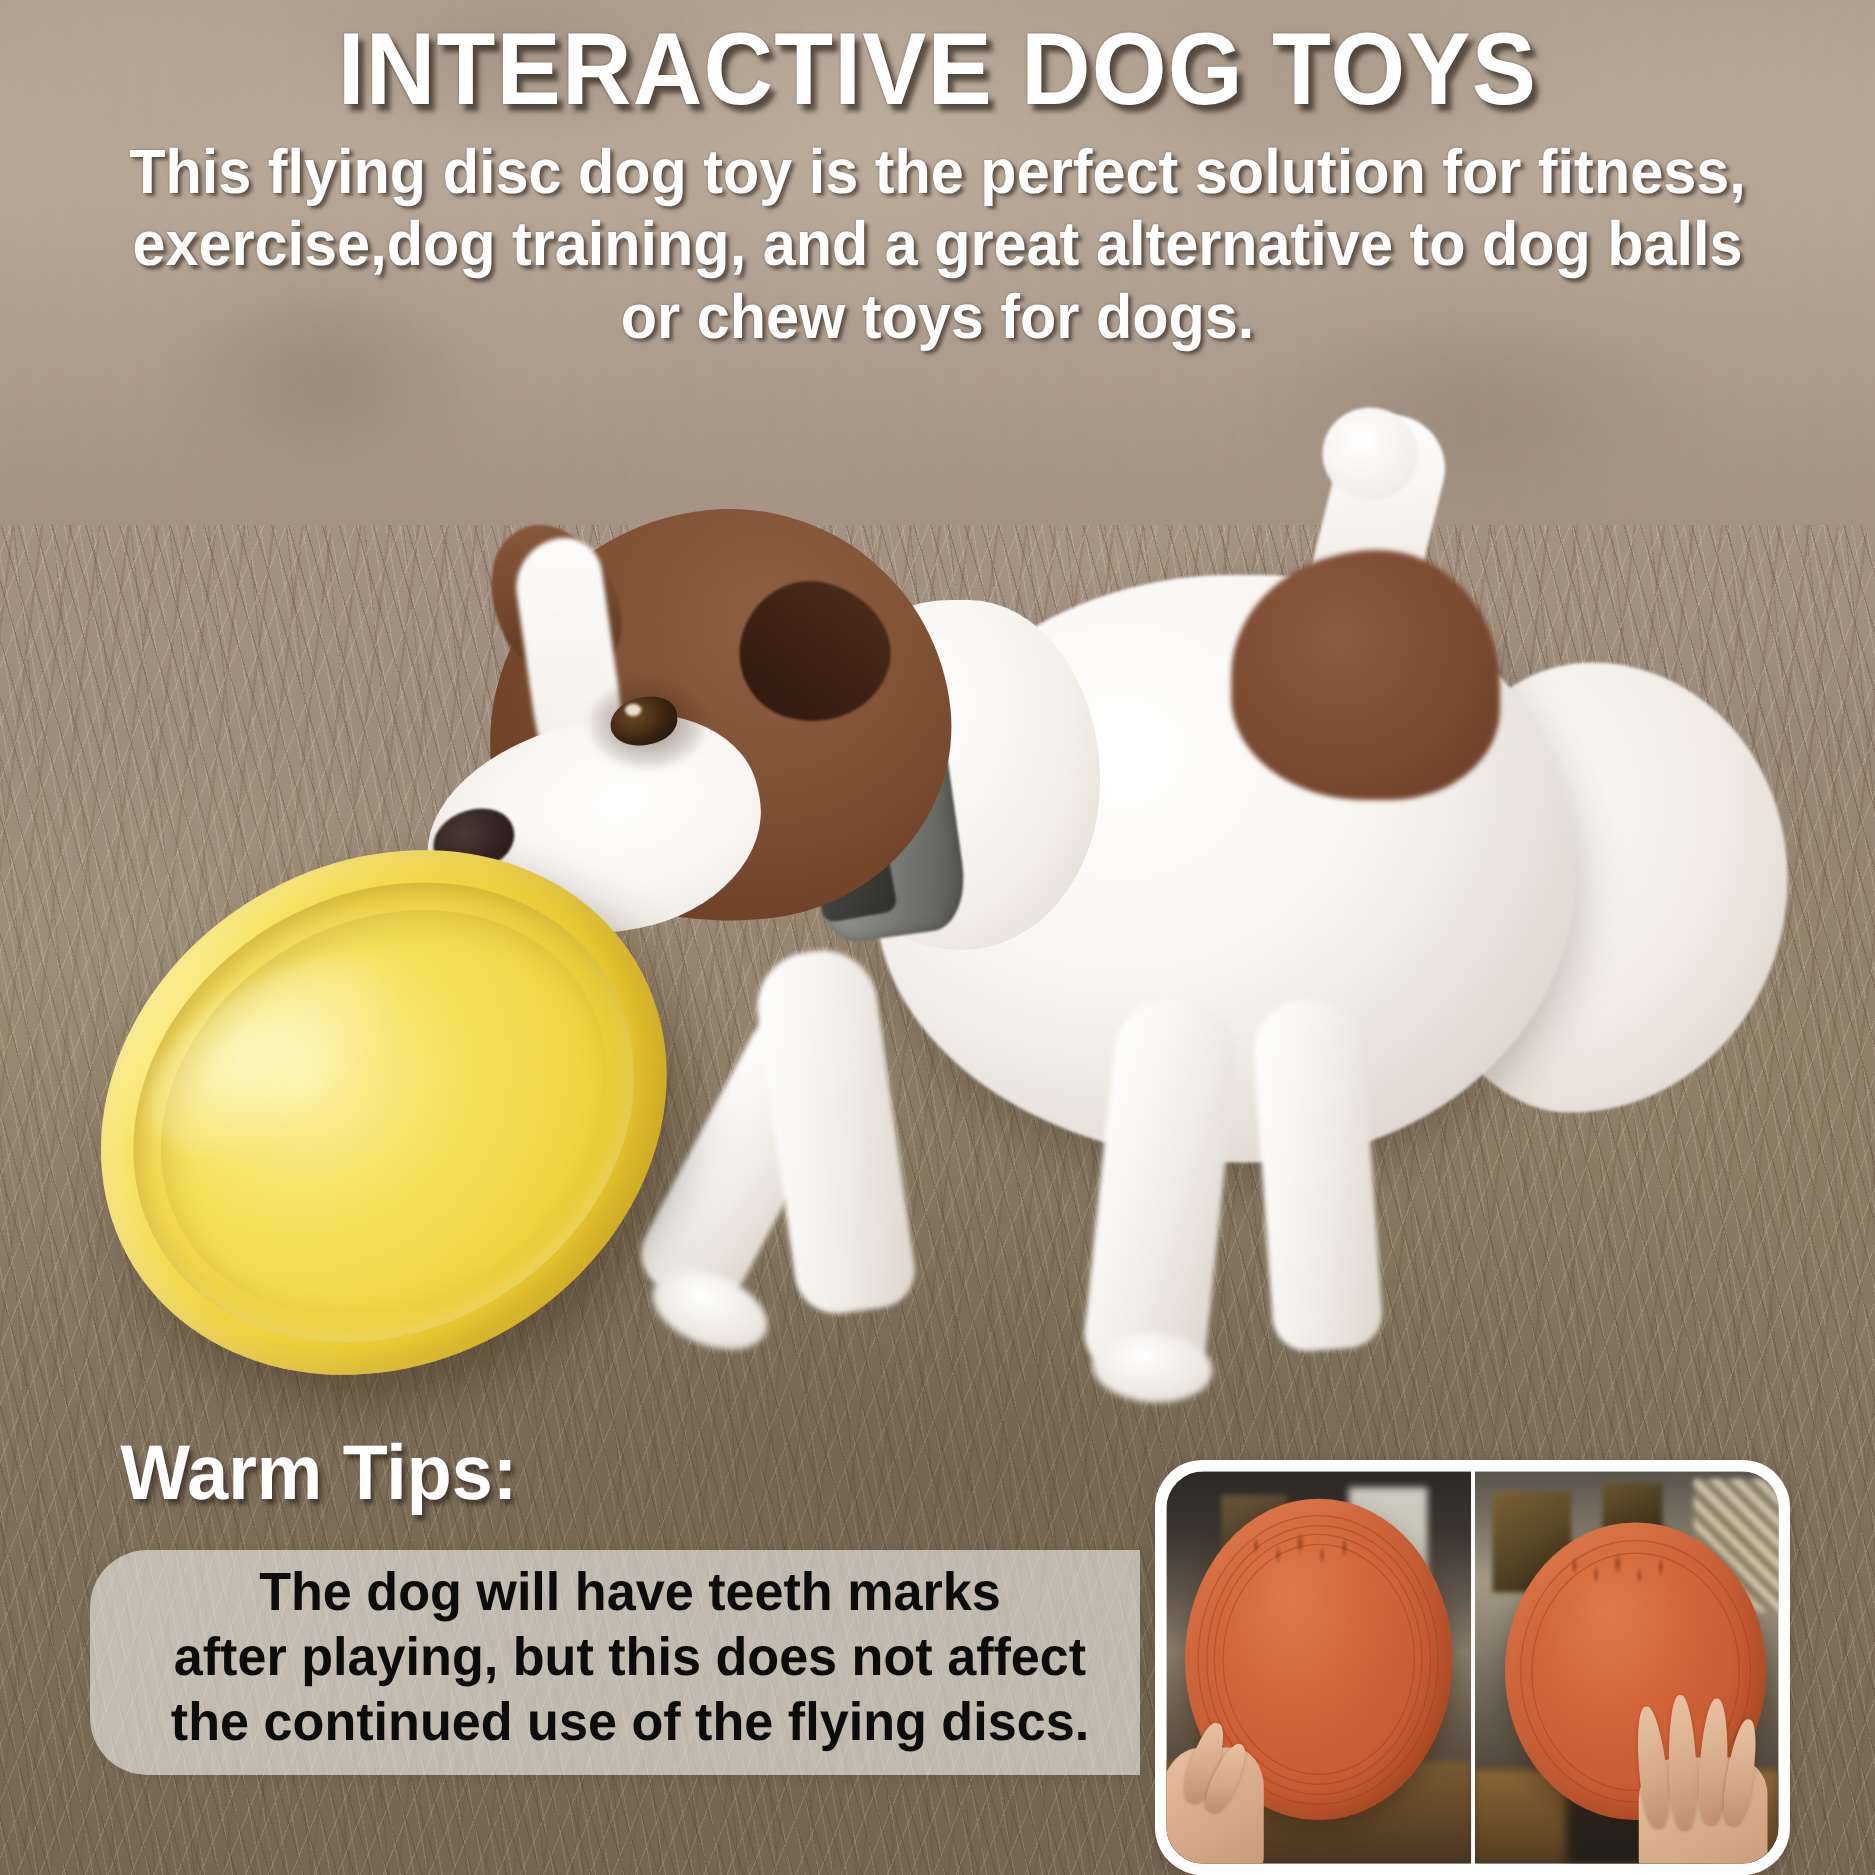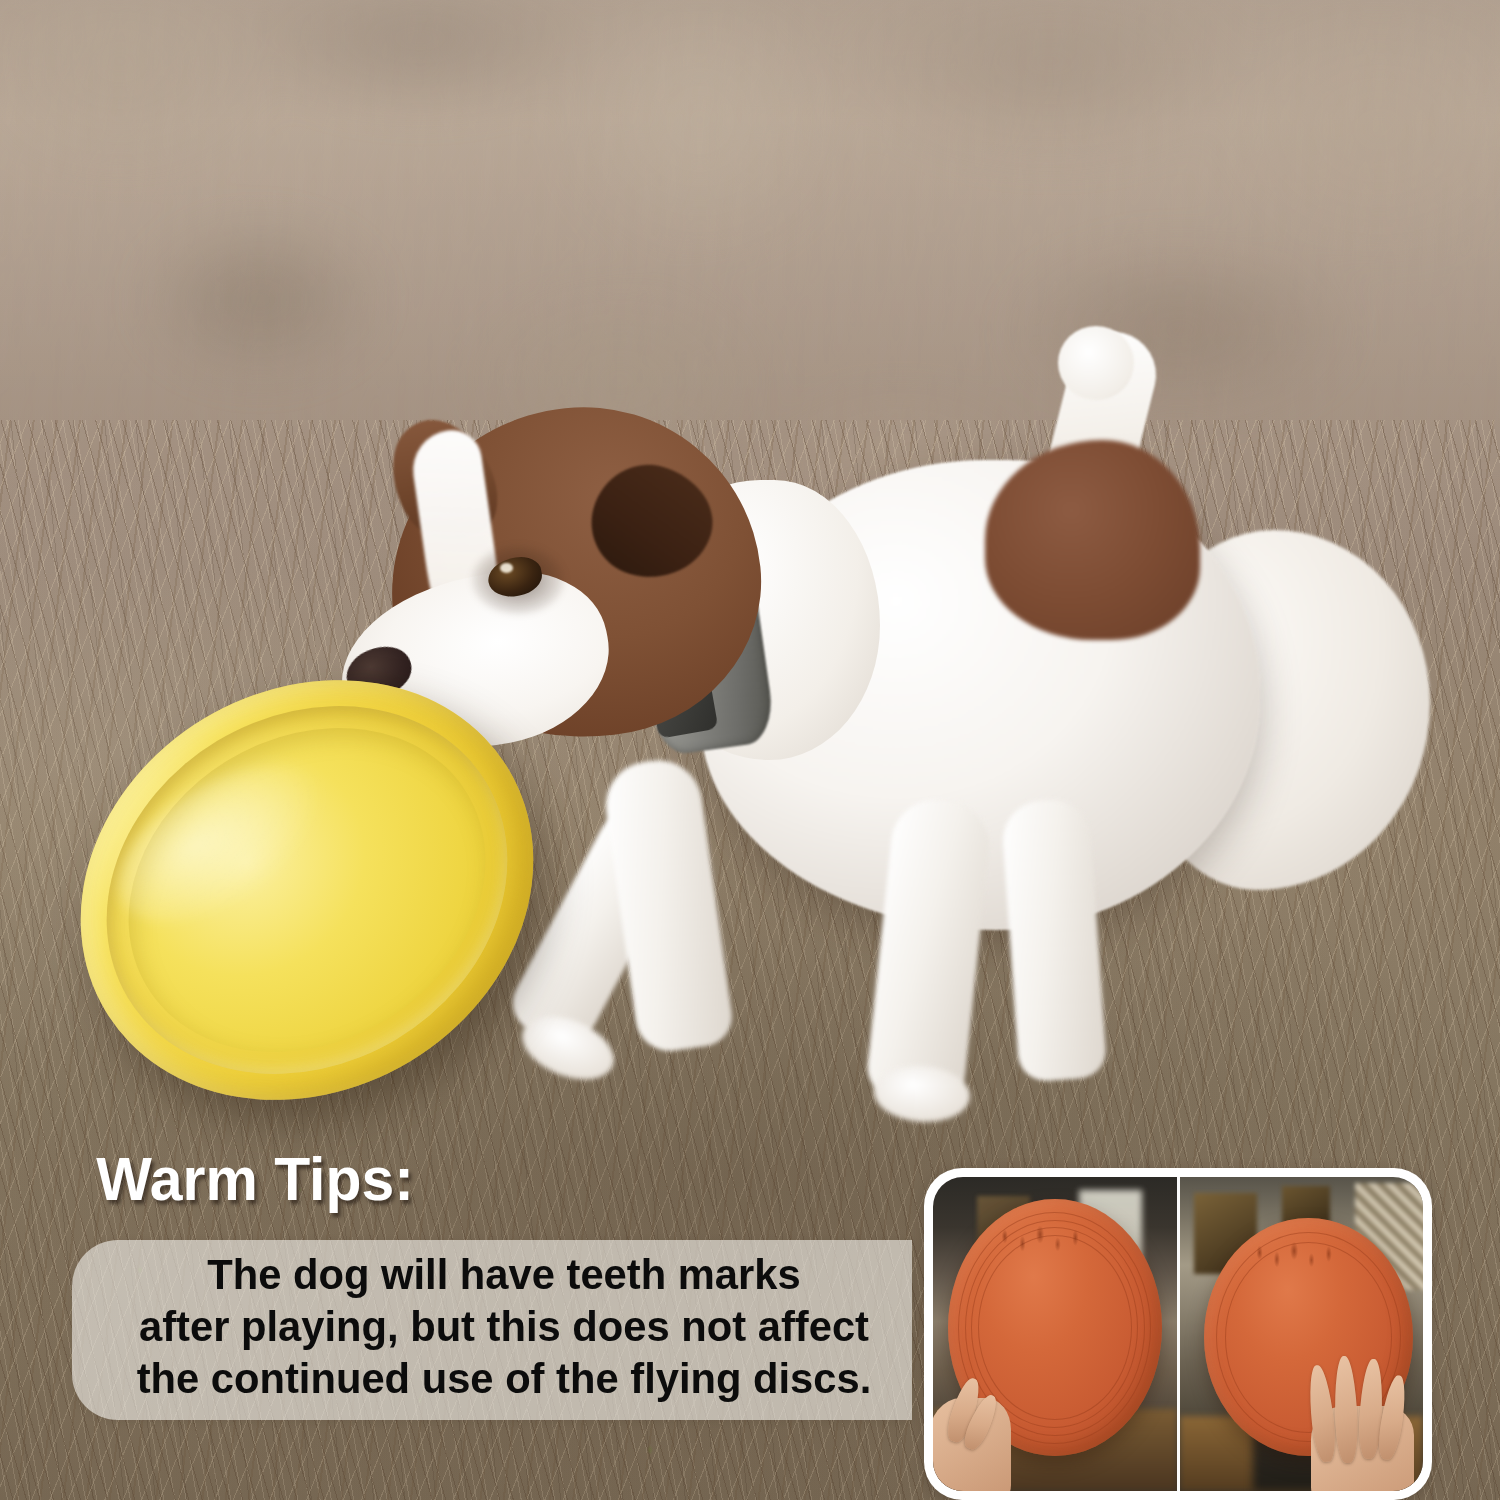--- a/index.html
+++ b/index.html
@@ -364,20 +364,28 @@
 
 <div id="stage">
 
   <div class="bg-base"></div>
   <div class="bg-blur"></div>
   <div class="straw soft"></div>
   <div class="straw crisp"></div>
   <div class="green-specks"></div>
   <div class="ground-shade"></div>
 
+  <div class="head-wrap">
+    <h1 class="title">INTERACTIVE DOG TOYS</h1>
+    <div class="subtitle">
+      <div>This flying disc dog toy is the perfect solution for fitness,</div>
+      <div>exercise,dog training, and a great alternative to dog balls</div>
+      <div>or chew toys for dogs.</div>
+    </div>
+  </div>
 
   <div id="dog">
     <div class="sh rear"></div>
     <div class="sh tail"></div>
     <div class="sh tail-tip"></div>
     <div class="sh body-main body-blur"></div>
     <div class="sh brown-patch"></div>
     <div class="sh leg leg-rear-far"></div>
     <div class="sh leg leg-rear-near"></div>
     <div class="sh leg leg-front-far"></div>

